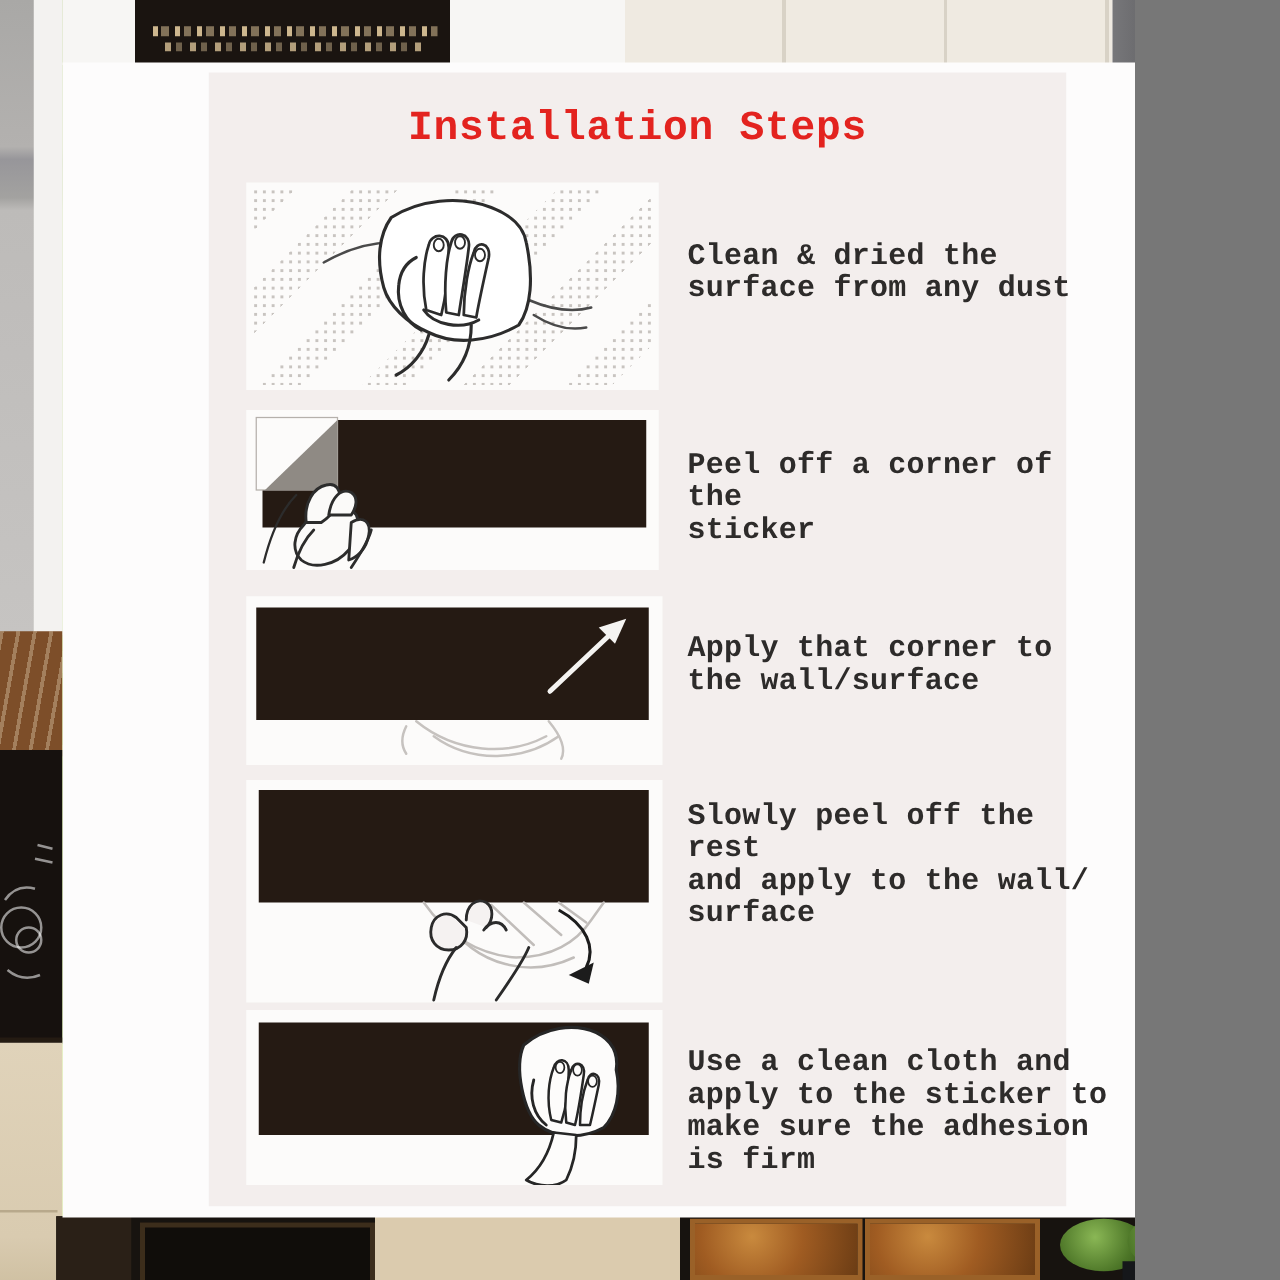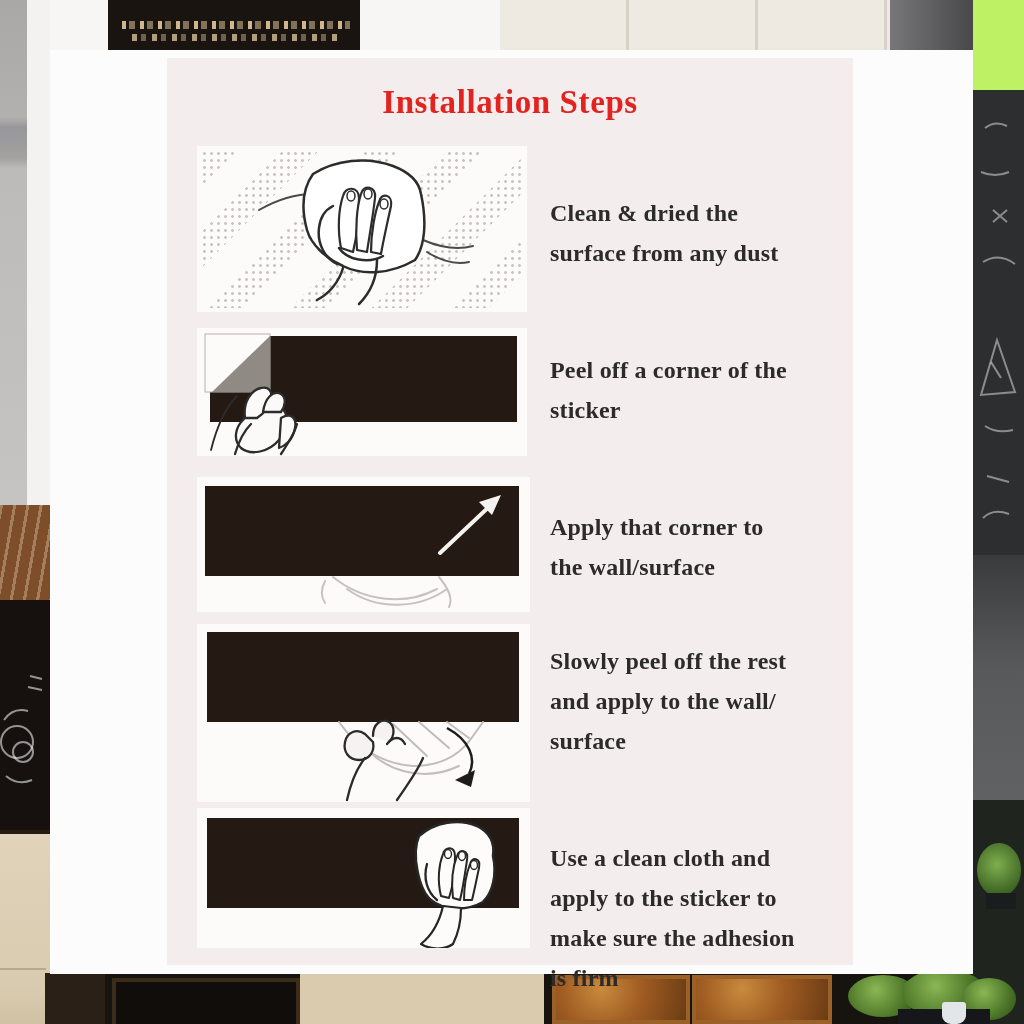--- a/index.html
+++ b/index.html
@@ -1,17 +1,17 @@
 <!DOCTYPE html>
 <html><head>
 <meta charset="utf-8">
 <style>
   html,body{margin:0;padding:0;background:#777;}
-  .stage{position:relative;width:1024px;height:1024px;overflow:hidden;
-         background:#bef264;font-family:Liberation Serif, serif;}
+  .stage{position:relative;width:908px;height:1024px;overflow:hidden;
+         background:#bef264;font-family:Liberation Mono, monospace;}
   .abs{position:absolute;}
 
   
   .ph-left-wall{left:0;top:0;width:50px;height:510px;
     background:linear-gradient(180deg,#a9a8a6 0%,#b3b1af 23%,#97969a 25%,#a3a2a0 31%,#bdbbb9 33%,#c6c4c2 100%);}
   .ph-left-white{left:27px;top:0;width:23px;height:508px;background:#f3f2f0;}
   .ph-left-wood{left:0;top:505px;width:50px;height:100px;
     background:repeating-linear-gradient(100deg,rgba(235,220,190,.35) 0 3px,rgba(0,0,0,0) 3px 13px),#7d4e29;}
   .ph-left-chalk{left:0;top:600px;width:50px;height:235px;background:#16110e;}
   .ph-left-beige{left:0;top:830px;width:50px;height:194px;
@@ -62,22 +62,22 @@
   .s2{left:197px;top:328px;width:330px;height:128px;}
   .s3{left:197px;top:477px;width:333px;height:135px;}
   .s4{left:197px;top:624px;width:333px;height:178px;}
   .s5{left:197px;top:808px;width:333px;height:140px;}
   .dots{position:absolute;inset:4px;
     background-image:radial-gradient(circle,#c8c4c0 1.3px,rgba(0,0,0,0) 1.5px);
     background-size:7px 7px;
     -webkit-mask-image:repeating-linear-gradient(135deg,#000 0 26px,rgba(0,0,0,0) 26px 58px);
     mask-image:repeating-linear-gradient(135deg,#000 0 26px,rgba(0,0,0,0) 26px 58px);}
   .txt{position:absolute;left:550px;width:340px;color:#2d2b2a;
-       font-size:24px;line-height:40px;font-weight:700;letter-spacing:.2px;white-space:pre-line;}
-  .t1{top:193px;} .t2{top:350px;} .t3{top:507px;} .t4{top:641px;} .t5{top:838px;}
+       font-size:24px;line-height:26px;font-weight:700;letter-spacing:.2px;white-space:pre-line;}
+  .t1{top:193px;} .t2{top:360px;} .t3{top:507px;} .t4{top:641px;} .t5{top:838px;}
 
   .chalk-svg{position:absolute;}
 </style>
 </head>
 <body>
 
 <div class="stage">
 
   <div class="abs ph-left-wall"></div>
   <div class="abs ph-left-white"></div>

